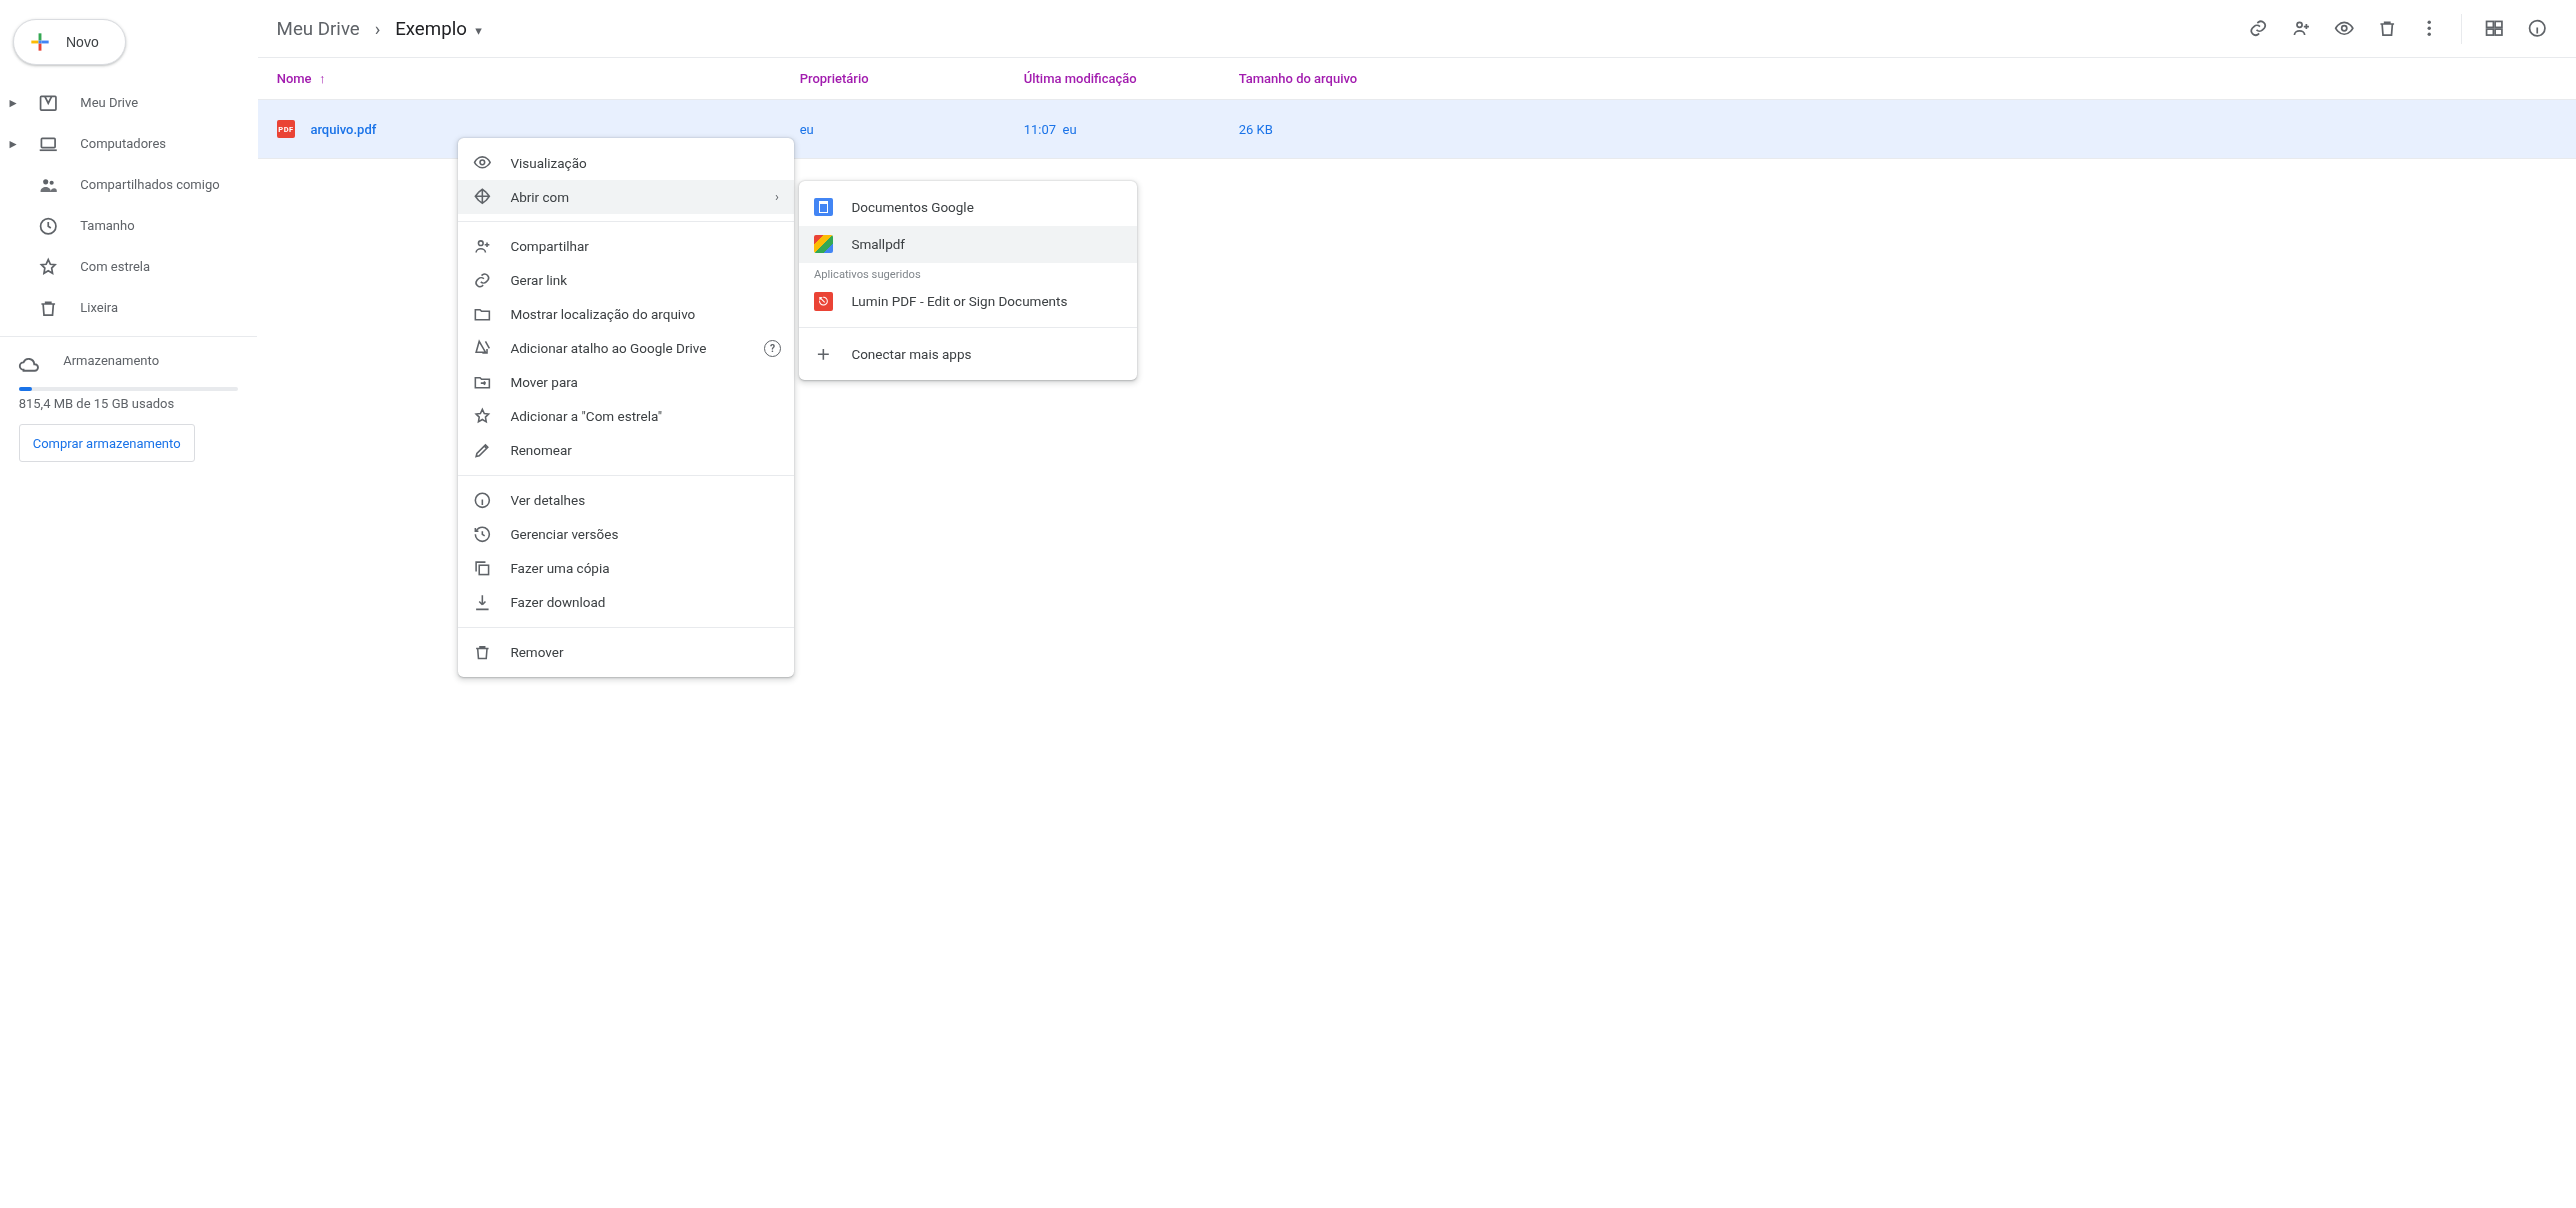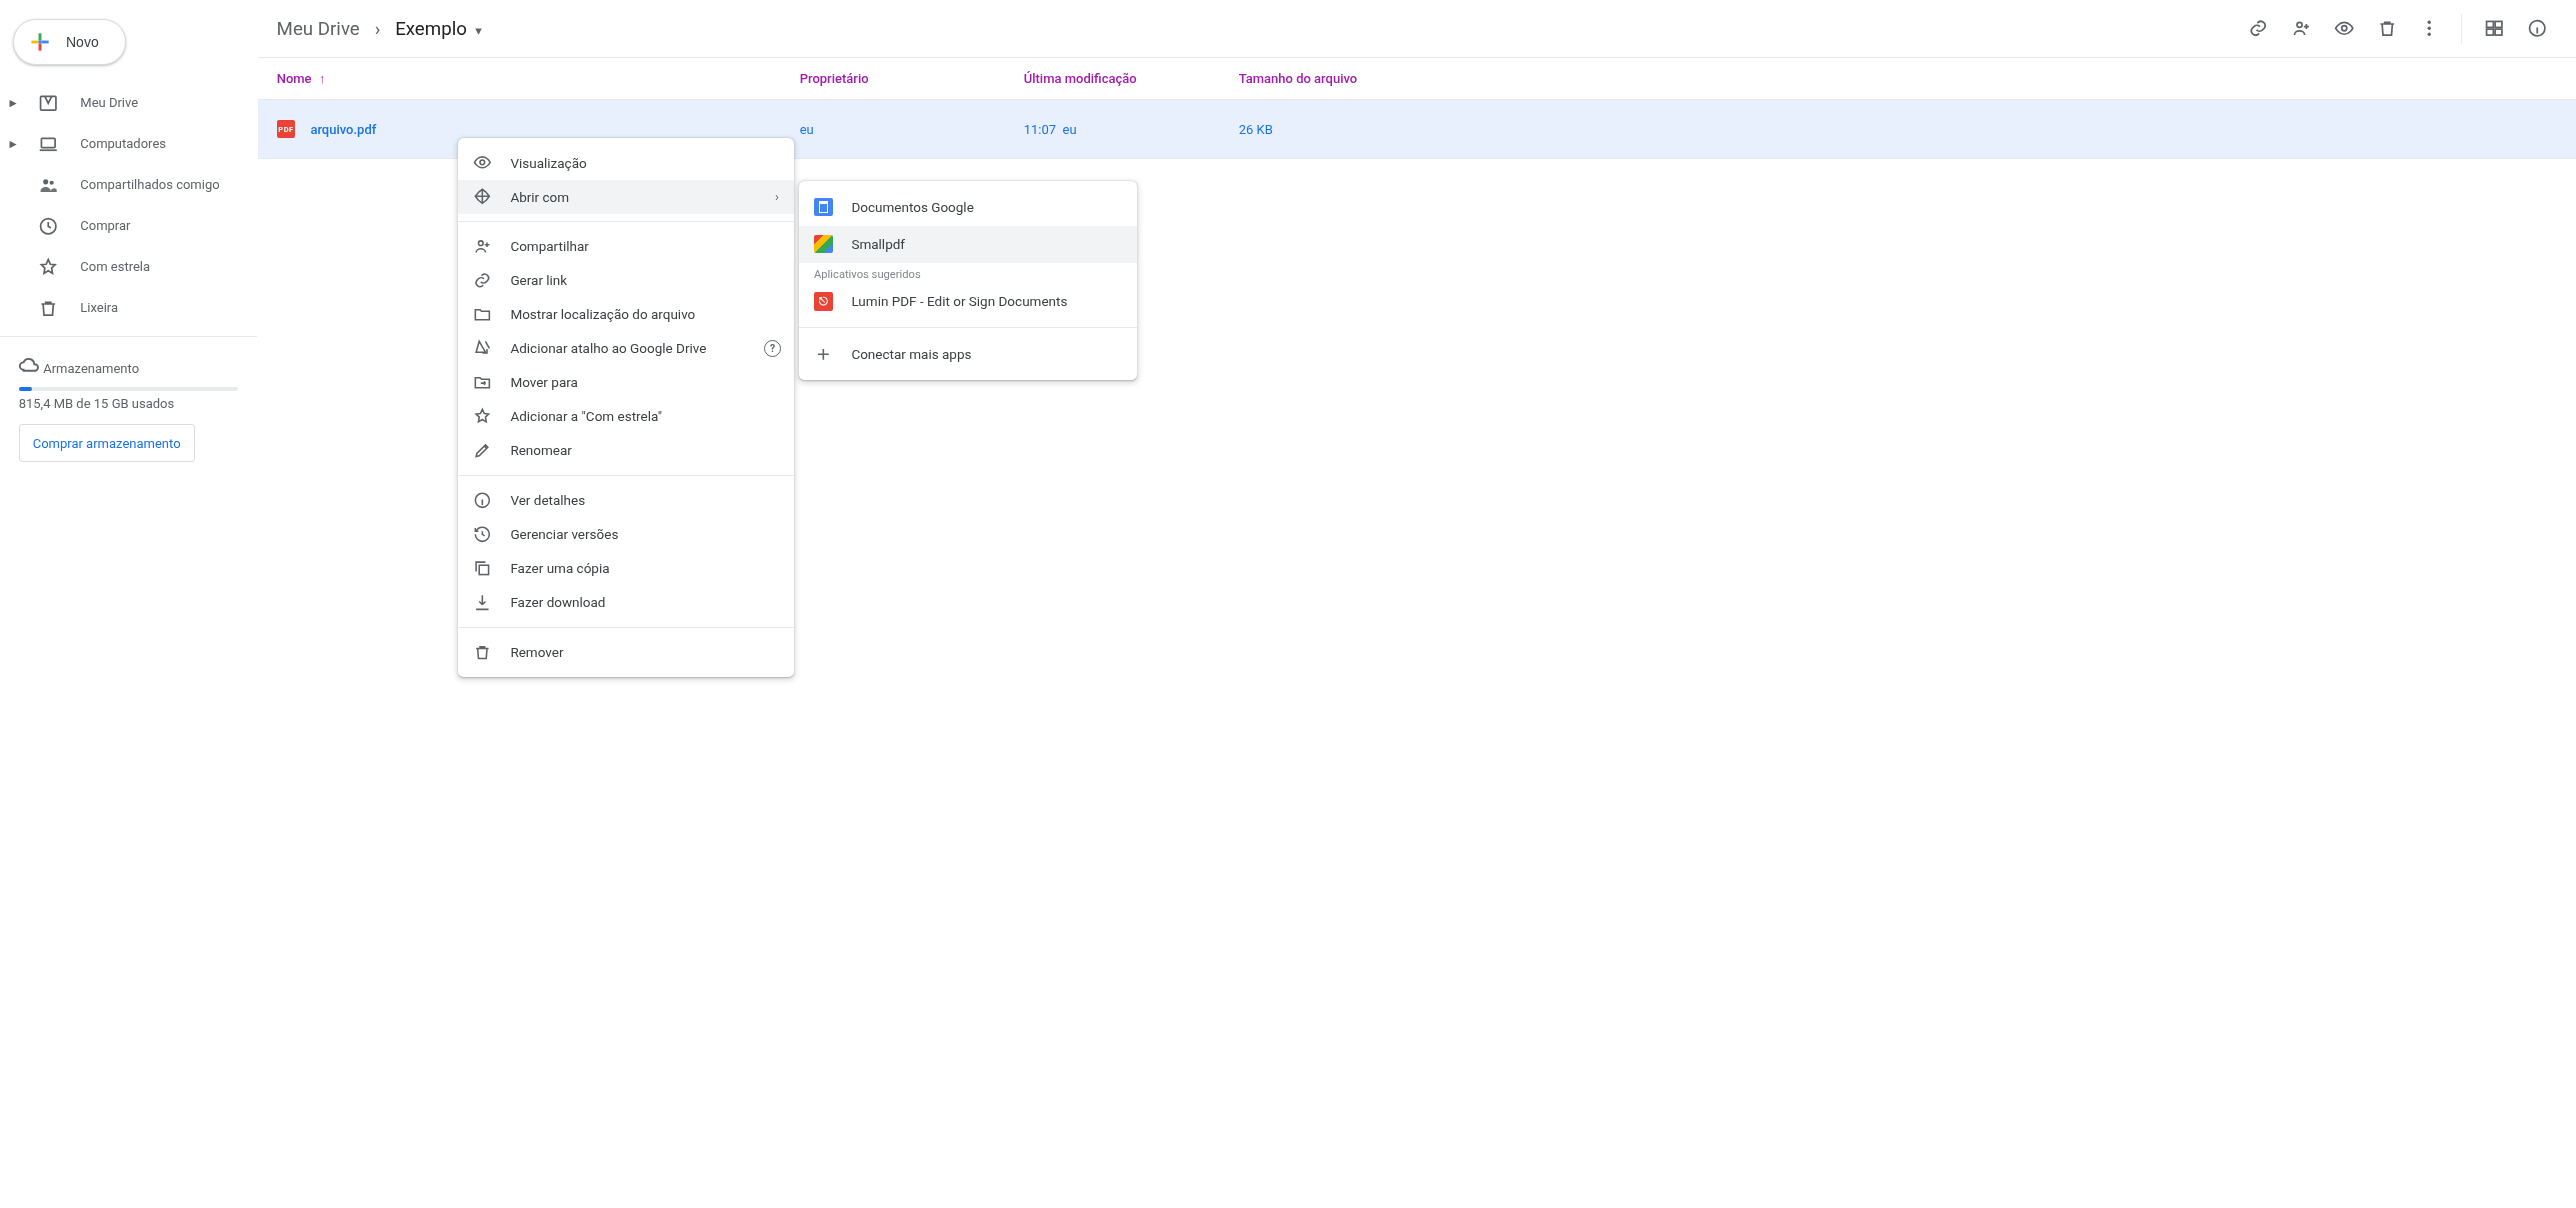--- a/index.html
+++ b/index.html
@@ -35,21 +35,21 @@
     padding: 0 11.2px 0 18.7px;
     gap: 20.5px;
     cursor: pointer;
     color: #5f6368;
   }
   .nav-item .caret { width: 7.5px; display:inline-flex; justify-content:center; color:#5f6368; font-size:9.3px; margin-left:-9.3px; }
   .nav-icon { width: 22.4px; height: 22.4px; display:flex; align-items:center; justify-content:center; color:#5f6368; }
   .nav-label { font-size: 13px; color: #5f6368; }
   .divider { height:0.9px; background:#e8eaed; margin: 7.5px 0; }
   .storage { padding: 9.3px 18.7px 0 18.7px; }
-  .storage-icon-row { display:flex; align-items:flex-end; gap:4px; cursor:pointer; }
+  .storage-icon-row { display:flex; align-items:flex-start; gap:24px; cursor:pointer; }
   .storage-bar { height:3.7px; background:#e8eaed; border-radius:1.9px; margin: 11.2px 0 5.6px 0; position:relative; }
   .storage-bar-fill { position:absolute; left:0; top:0; bottom:0; width:6%; background:#1a73e8; border-radius:1.9px; }
   .storage-text { font-size:13px; color:#5f6368; margin-bottom:13px; }
   .buy-btn { display:inline-block; border:0.9px solid #dadce0; border-radius:3px; padding:9.3px 13px; color:#1a73e8; font-size:13px; cursor:pointer; line-height:1.35; }
 
   
   .content-header {
     display:flex; align-items:center; justify-content:space-between;
     padding: 5.6px 18.7px 5.6px 9.3px;
     border-bottom: 0.9px solid #e8eaed;
@@ -194,21 +194,21 @@
     </div>
 
     <div class="nav-item">
       <span class="caret" style="visibility:hidden">▶</span>
       <span class="nav-icon">
         <svg width="20.5" height="20.5" viewBox="0 0 24 24" fill="none" stroke="#5f6368" stroke-width="2">
             <circle cx="12" cy="12" r="9"></circle>
             <path d="M12 7v5l3 2"></path>
           </svg>
       </span>
-      <span class="nav-label">Comprar</span>
+      <span class="nav-label">Tamanho</span>
     </div>
 
     <div class="nav-item">
       <span class="caret" style="visibility:hidden">▶</span>
       <span class="nav-icon">
         <svg width="20.5" height="20.5" viewBox="0 0 24 24" fill="none" stroke="#5f6368" stroke-width="2">
             <path d="M12 3l2.5 5.5L20 9l-4 4 1 6-5-3-5 3 1-6-4-4 5.5-.5z"></path>
           </svg>
       </span>
       <span class="nav-label">Com estrela</span>

